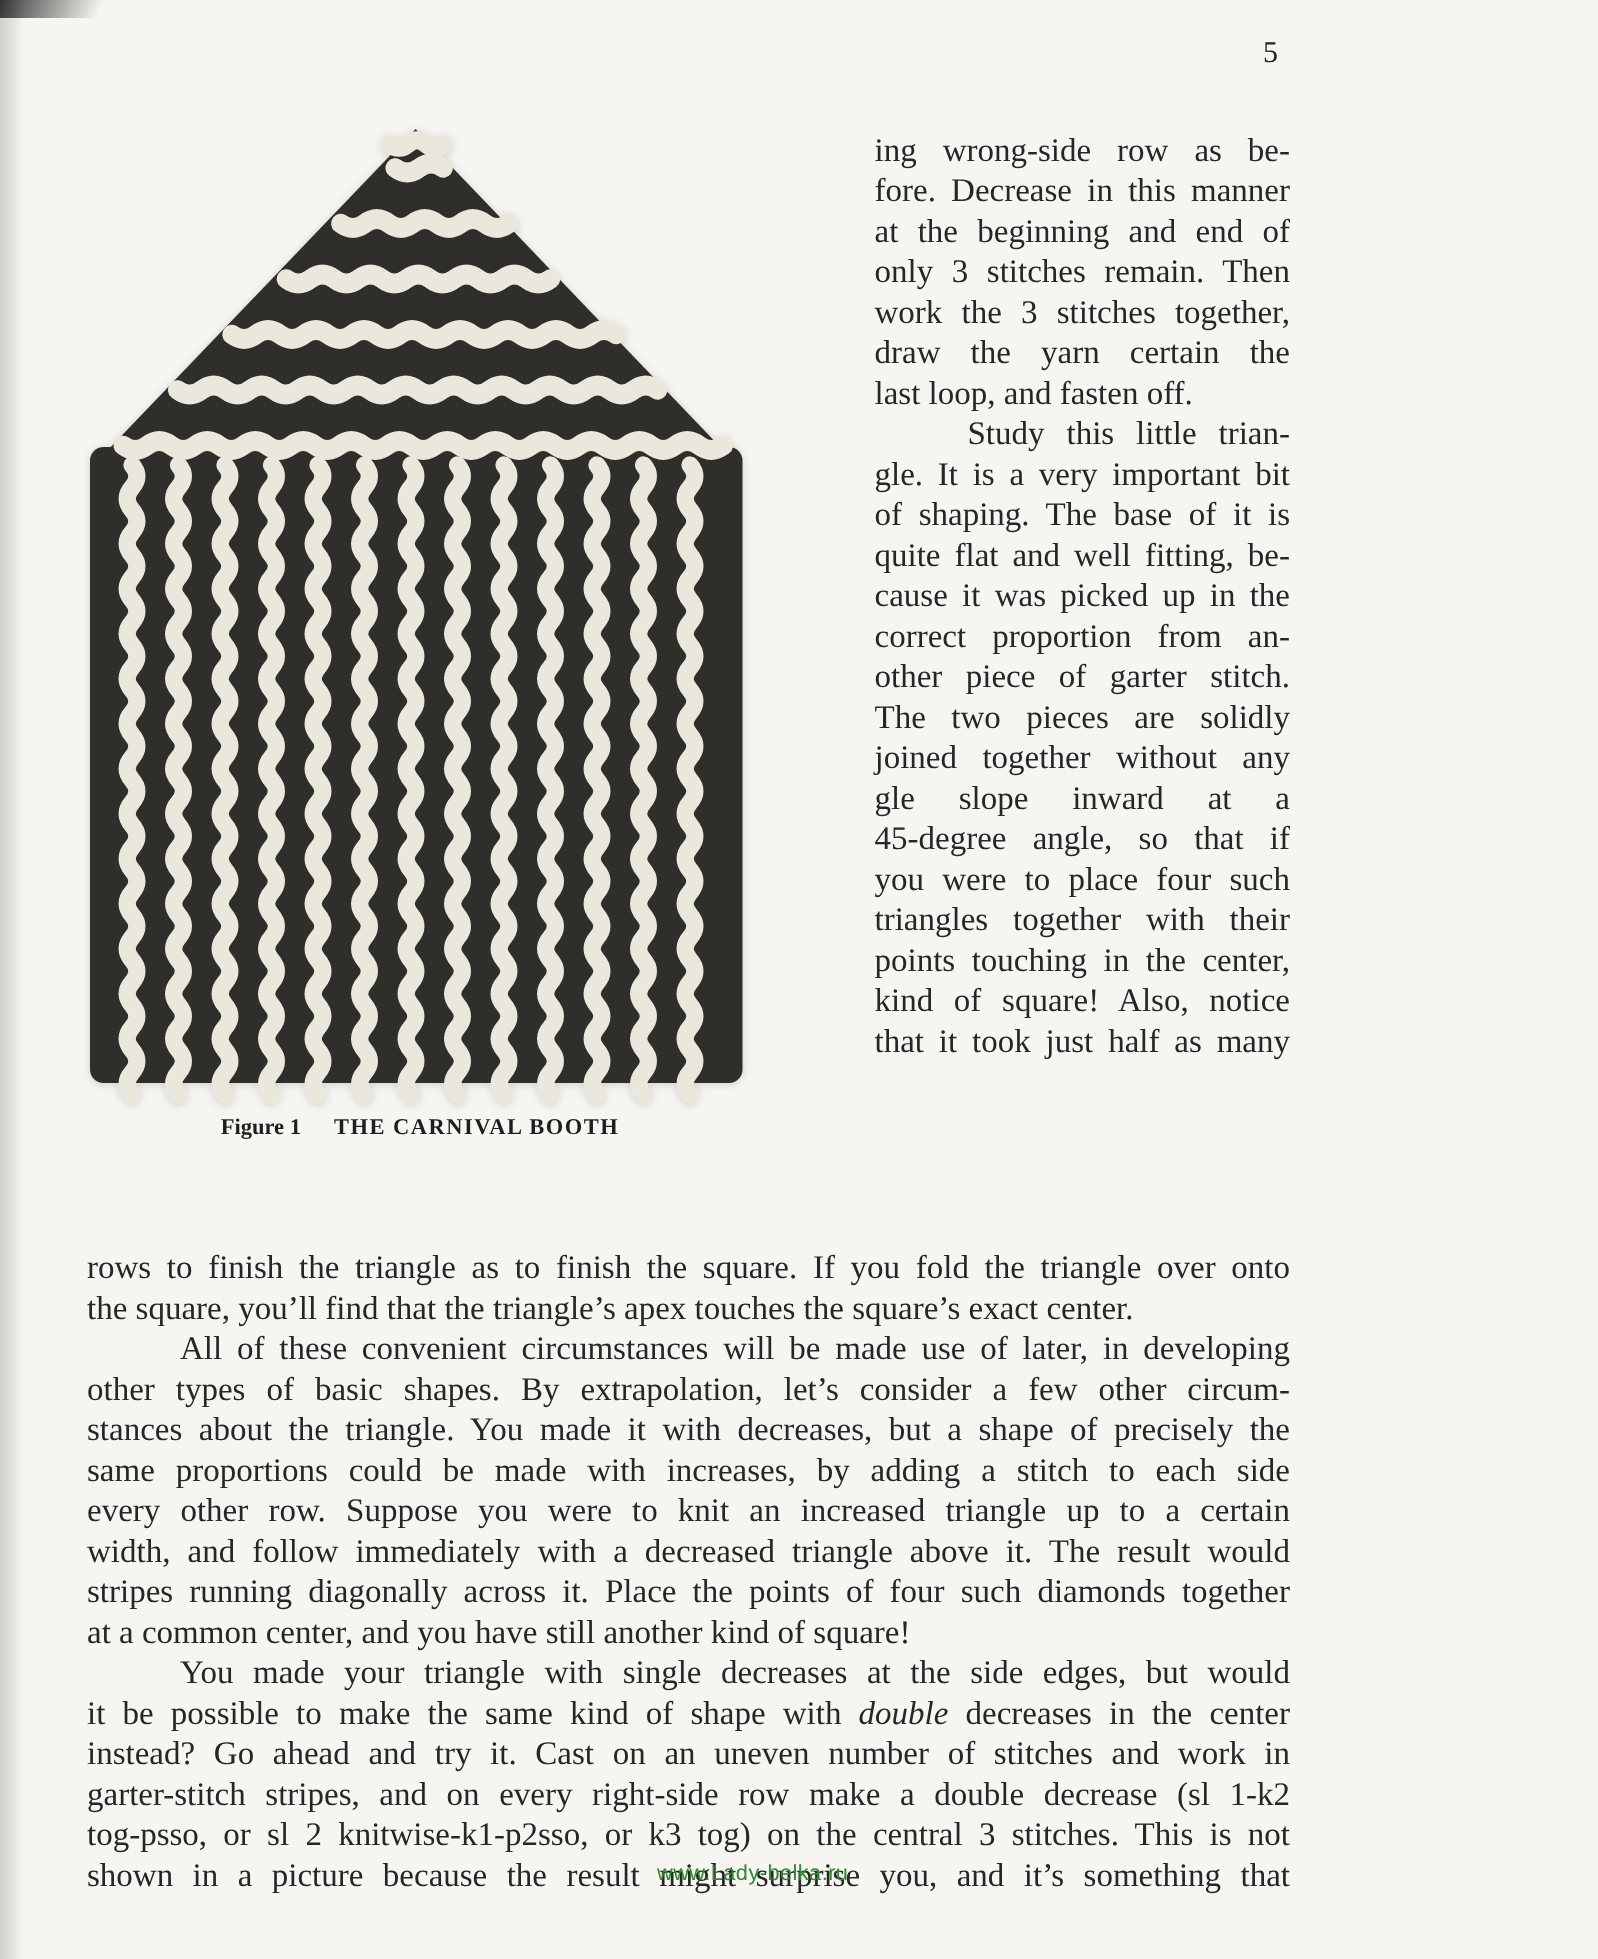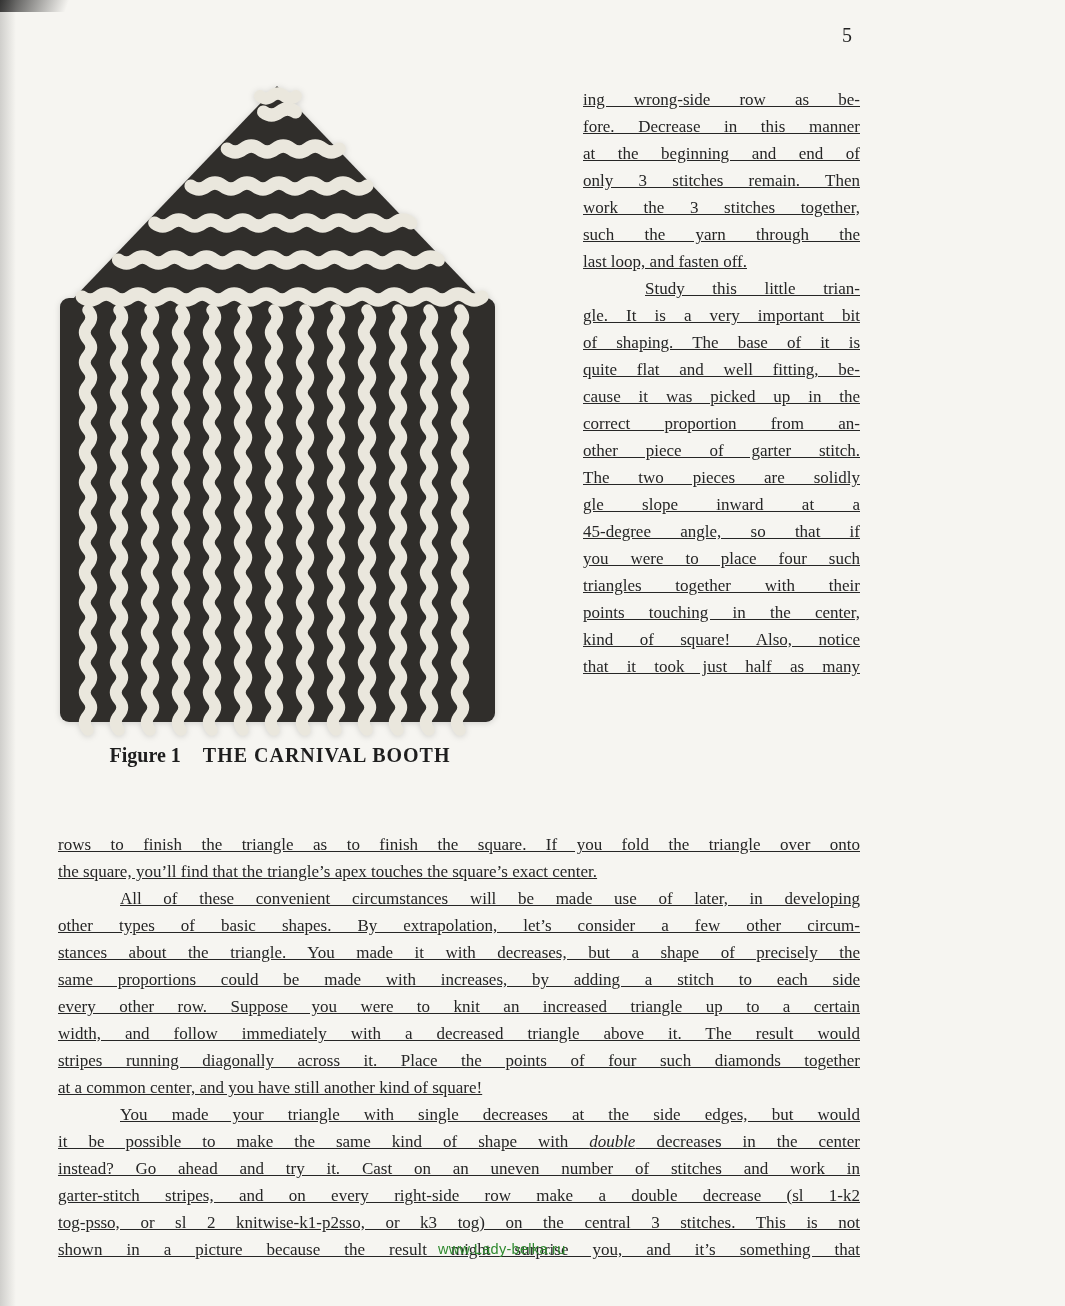--- a/index.html
+++ b/index.html
@@ -15,25 +15,25 @@
   
   .edge-left{position:absolute;left:0;top:0;width:16px;height:100%;
     background:linear-gradient(to right,rgba(70,70,70,.22),rgba(70,70,70,0));}
   .corner-tl{position:absolute;left:0;top:0;width:92px;height:12px;
     background:linear-gradient(110deg,rgba(25,25,25,.85),rgba(25,25,25,0) 72%);}
   .pagenum{position:absolute;left:842px;top:24px;font-size:20px;color:#222;}
   
   .photo{position:absolute;left:50px;top:82px;width:460px;height:660px;}
   .photo svg{filter:drop-shadow(0 1px 3px rgba(0,0,0,.15));}
   .caption{position:absolute;left:50px;top:744px;width:460px;
-    text-align:center;font-weight:bold;font-size:20px;color:#1e1e1e;white-space:nowrap;}
+    text-align:center;font-weight:bold;font-size:15px;color:#1e1e1e;white-space:nowrap;}
   .caption .title{letter-spacing:1px;}
   .cap-gap{display:inline-block;width:22px;}
   
-  .tx{font-size:17px;line-height:27px;text-decoration:underline;}
+  .tx{font-size:22px;line-height:27px;}
   .tx div{text-align:justify;text-align-last:justify;}
   .tx div.nj{text-align:center;text-align-last:left;}
   .tx div.ind{text-indent:62px;}
   .rightcol{position:absolute;left:583px;top:86px;width:277px;}
   .fulltext{position:absolute;left:58px;top:791px;width:802px;margin-top:40px;}
   .flat{display:contents;}
   .it{font-style:italic;}
   .watermark{position:absolute;left:438px;top:1241px;
     font-family:Liberation Sans, sans-serif;
     font-size:14.5px;color:#2f8a2f;letter-spacing:.3px;}
@@ -78,30 +78,31 @@
   <div class="caption">
     <span>Figure 1</span><span class="cap-gap"></span><span class="title">THE CARNIVAL BOOTH</span>
   </div>
 
   <div class="rightcol tx">
       <div>ing wrong-side row as be-</div>
       <div>fore. Decrease in this manner</div>
       <div>at the beginning and end of</div>
       <div>only 3 stitches remain. Then</div>
       <div>work the 3 stitches together,</div>
-      <div>such the yarn through the</div>
+      <div>draw the yarn certain the</div>
       <div class="nj">last loop, and fasten off.</div>
       <div class="ind">Study this little trian-</div>
       <div>gle. It is a very important bit</div>
       <div>of shaping. The base of it is</div>
       <div>quite flat and well fitting, be-</div>
       <div>cause it was picked up in the</div>
       <div>correct proportion from an-</div>
       <div>other piece of garter stitch.</div>
       <div>The two pieces are solidly</div>
+      <div>joined together without any</div>
       <div>gle slope inward at a</div>
       <div>45-degree angle, so that if</div>
       <div>you were to place four such</div>
       <div>triangles together with their</div>
       <div>points touching in the center,</div>
       <div>kind of square! Also, notice</div>
       <div>that it took just half as many</div>
     </div>
 
   <div class="fulltext">

